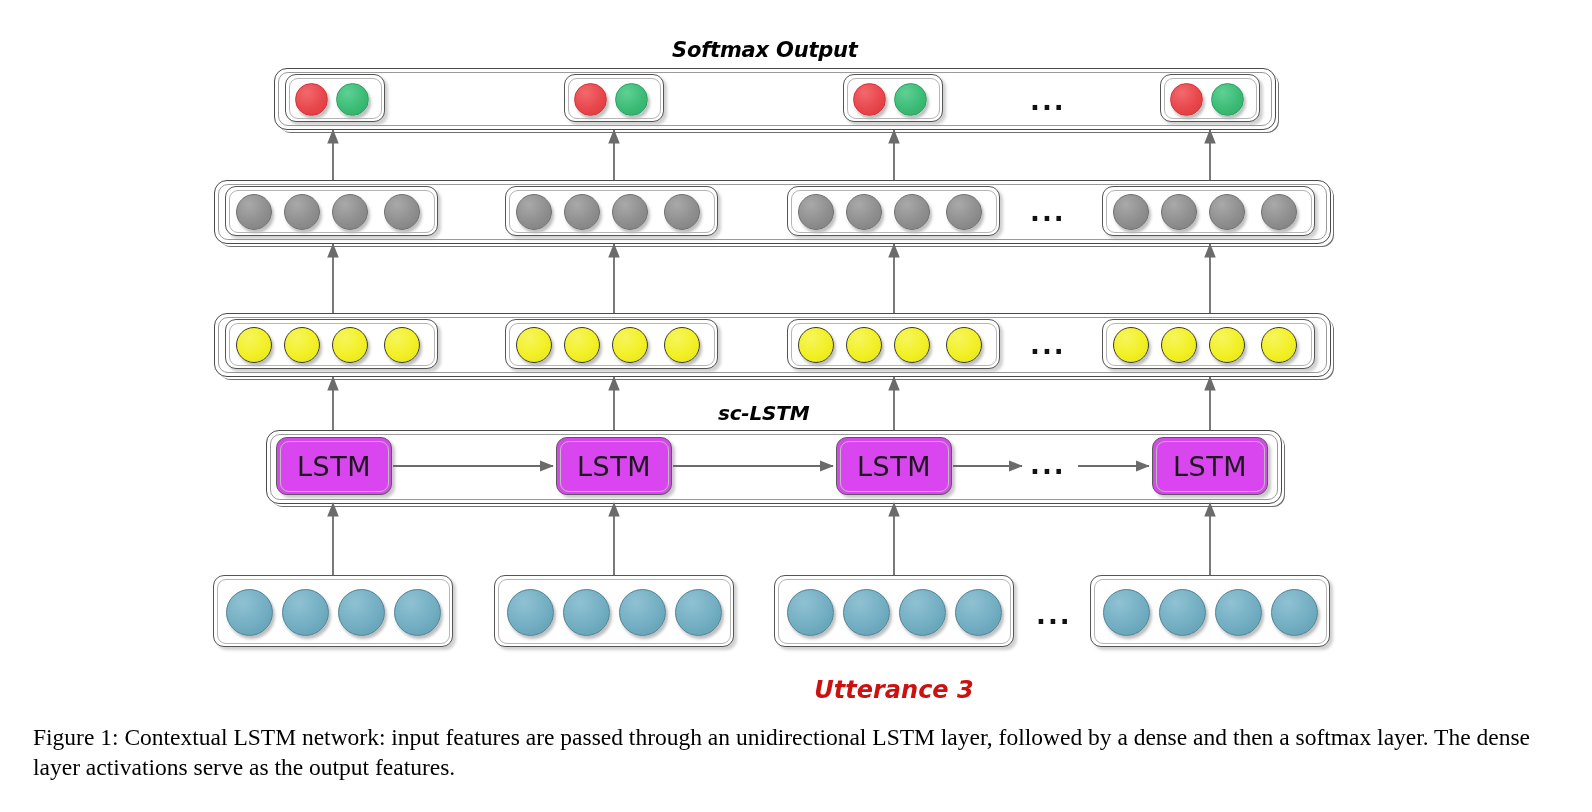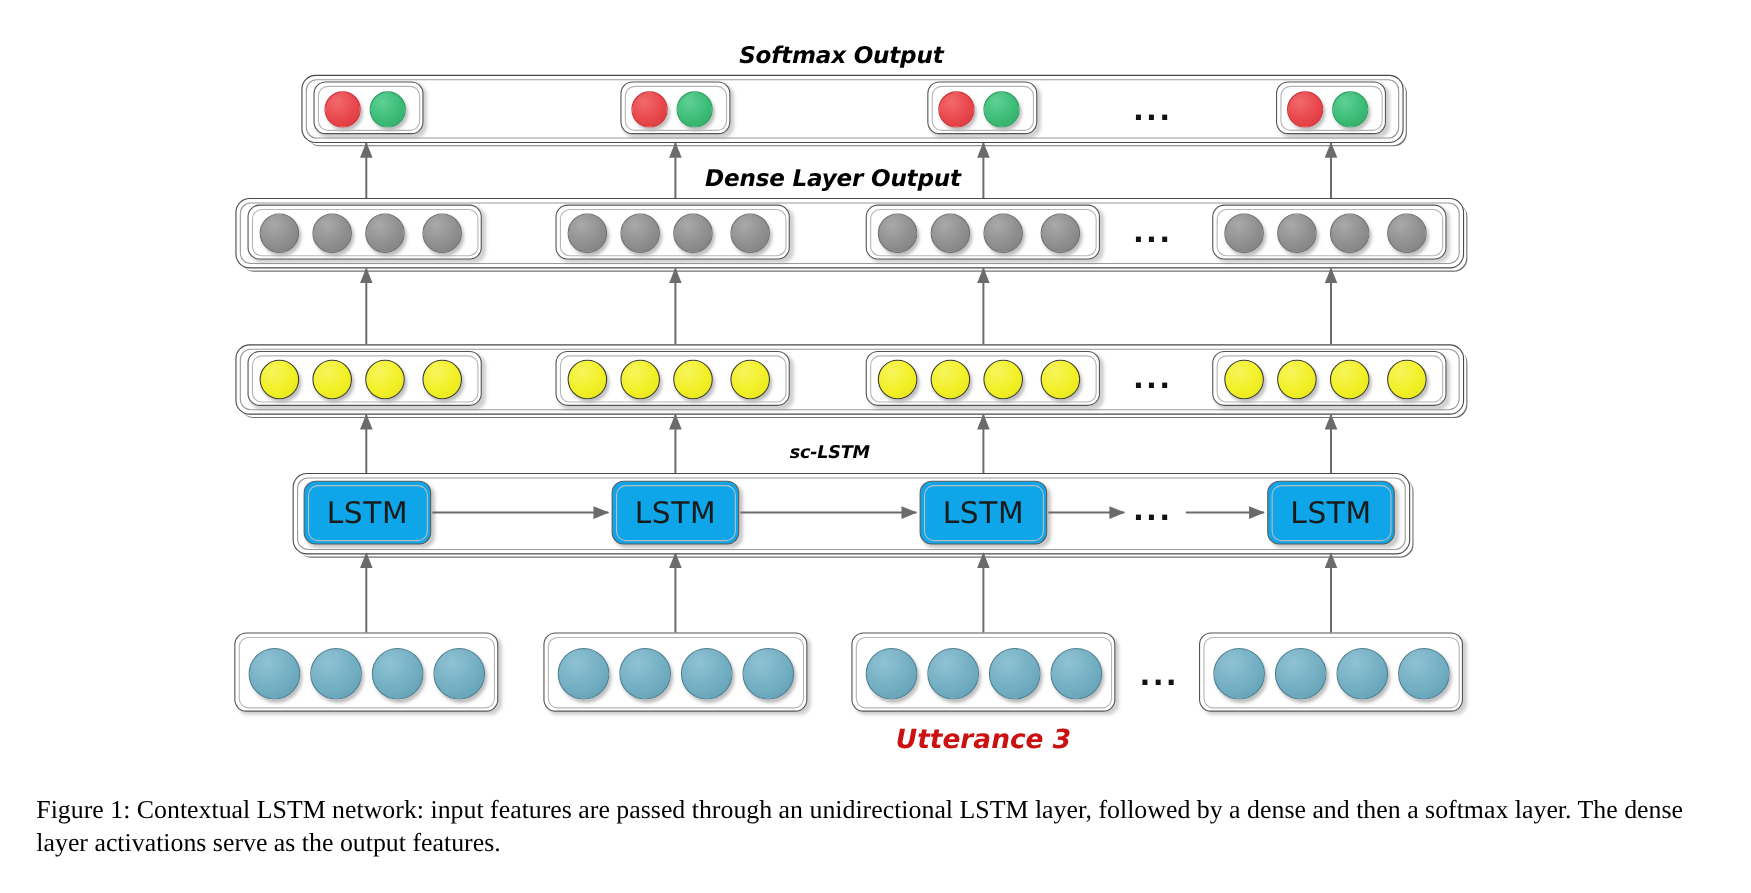--- a/index.html
+++ b/index.html
@@ -81,21 +81,21 @@
   .node-green  { background: radial-gradient(circle at 35% 28%, #5fd094 0%, #3cbc77 55%, #2fa967 100%); border: 1px solid #2d9e60; }
   .node-gray   { background: radial-gradient(circle at 35% 28%, #a9a9a9 0%, #8f8f8f 55%, #7d7d7d 100%); border: 1px solid #6f6f6f; }
   .node-yellow { background: radial-gradient(circle at 35% 28%, #f7f55c 0%, #f2f025 55%, #e3e11a 100%); border: 1.3px solid #3a3a2a; }
   .node-blue   { background: radial-gradient(circle at 35% 28%, #8fc2d3 0%, #73aec2 55%, #5f9db2 100%); border: 1.3px solid #4e7f92; }
 
   
   .lstm {
     position: absolute;
     border: 1.6px solid #5a5a5a;
     border-radius: 11px;
-    background: #0ea5e9;
+    background: #d946ef;
     box-sizing: border-box;
     display: flex;
     align-items: center;
     justify-content: center;
     font-family: "DejaVu Sans", "Liberation Sans", sans-serif;
     font-size: 27px;
     color: #1a1a1a;
     box-shadow: 3px 3px 3px rgba(120,120,120,0.40);
     letter-spacing: 0.5px;
   }
@@ -177,21 +177,20 @@
     <div class="node node-red" style="left:9px;  top:8px; width:33px; height:33px;"></div>
     <div class="node node-green" style="left:50px; top:8px; width:33px; height:33px;"></div>
   </div>
   <div class="dots" style="left:1030px; top:88px;">...</div>
 
   <div class="group" style="left:1160px; top:74px; width:100px; height:48px;">
     <div class="node node-red" style="left:9px;  top:8px; width:33px; height:33px;"></div>
     <div class="node node-green" style="left:50px; top:8px; width:33px; height:33px;"></div>
   </div>
 
-  <div class="row-label" style="left:641px; top:150px;">Dense Layer Output</div>
 
   <div class="bar" style="left:214px; top:180px; width:1115px; height:62px;">
   </div>
 
   <div class="group" style="left:225px; top:186px; width:213px; height:50px;">
     <div class="node node-gray" style="left:10px;  top:7px; width:36px; height:36px;"></div>
     <div class="node node-gray" style="left:58px;  top:7px; width:36px; height:36px;"></div>
     <div class="node node-gray" style="left:106px; top:7px; width:36px; height:36px;"></div>
     <div class="node node-gray" style="left:158px; top:7px; width:36px; height:36px;"></div>
   </div>
@@ -244,21 +243,21 @@
   </div>
   <div class="dots" style="left:1030px; top:332px;">...</div>
 
   <div class="group" style="left:1102px; top:319px; width:213px; height:50px;">
     <div class="node node-yellow" style="left:10px;  top:7px; width:36px; height:36px;"></div>
     <div class="node node-yellow" style="left:58px;  top:7px; width:36px; height:36px;"></div>
     <div class="node node-yellow" style="left:106px; top:7px; width:36px; height:36px;"></div>
     <div class="node node-yellow" style="left:158px; top:7px; width:36px; height:36px;"></div>
   </div>
 
-  <div class="row-label" style="left:718px; top:401px; font-size:16px;">sc-LSTM</div>
+  <div class="row-label" style="left:718px; top:401px; font-size:20px;">sc-LSTM</div>
 
   <div class="bar" style="left:266px; top:430px; width:1014px; height:72px;">
   </div>
 
   <div class="lstm" style="left:276px; top:437px; width:116px; height:58px;">LSTM</div>
   <div class="lstm" style="left:556px; top:437px; width:116px; height:58px;">LSTM</div>
   <div class="lstm" style="left:836px; top:437px; width:116px; height:58px;">LSTM</div>
   <div class="dots" style="left:1030px; top:452px;">...</div>
   <div class="lstm" style="left:1152px; top:437px; width:116px; height:58px;">LSTM</div>
 
@@ -281,21 +280,21 @@
     <div class="node node-blue" style="left:180px; top:13px; width:47px; height:47px;"></div>
   </div>
   <div class="dots" style="left:1036px; top:602px;">...</div>
   <div class="group" style="left:1090px; top:575px; width:240px; height:72px;">
     <div class="node node-blue" style="left:12px;  top:13px; width:47px; height:47px;"></div>
     <div class="node node-blue" style="left:68px;  top:13px; width:47px; height:47px;"></div>
     <div class="node node-blue" style="left:124px; top:13px; width:47px; height:47px;"></div>
     <div class="node node-blue" style="left:180px; top:13px; width:47px; height:47px;"></div>
   </div>
 
-  <div class="utterance" style="left:774px; top:658px; width:240px;">Utterance 3</div>
+  <div class="utterance" style="left:774px; top:676px; width:240px;">Utterance 3</div>
 
   <svg id="arrows" viewBox="0 0 1592 812">
     <defs>
       <marker id="ar" markerWidth="9" markerHeight="9" refX="7.5" refY="3.2" orient="auto" markerUnits="strokeWidth">
         <path d="M0,0 L8,3.2 L0,6.4 z" fill="#6b6b6b"></path>
       </marker>
     </defs>
     <g stroke="#6b6b6b" stroke-width="1.8" fill="none">
 
       <line x1="333" y1="575" x2="333" y2="503" marker-end="url(#ar)"></line>

